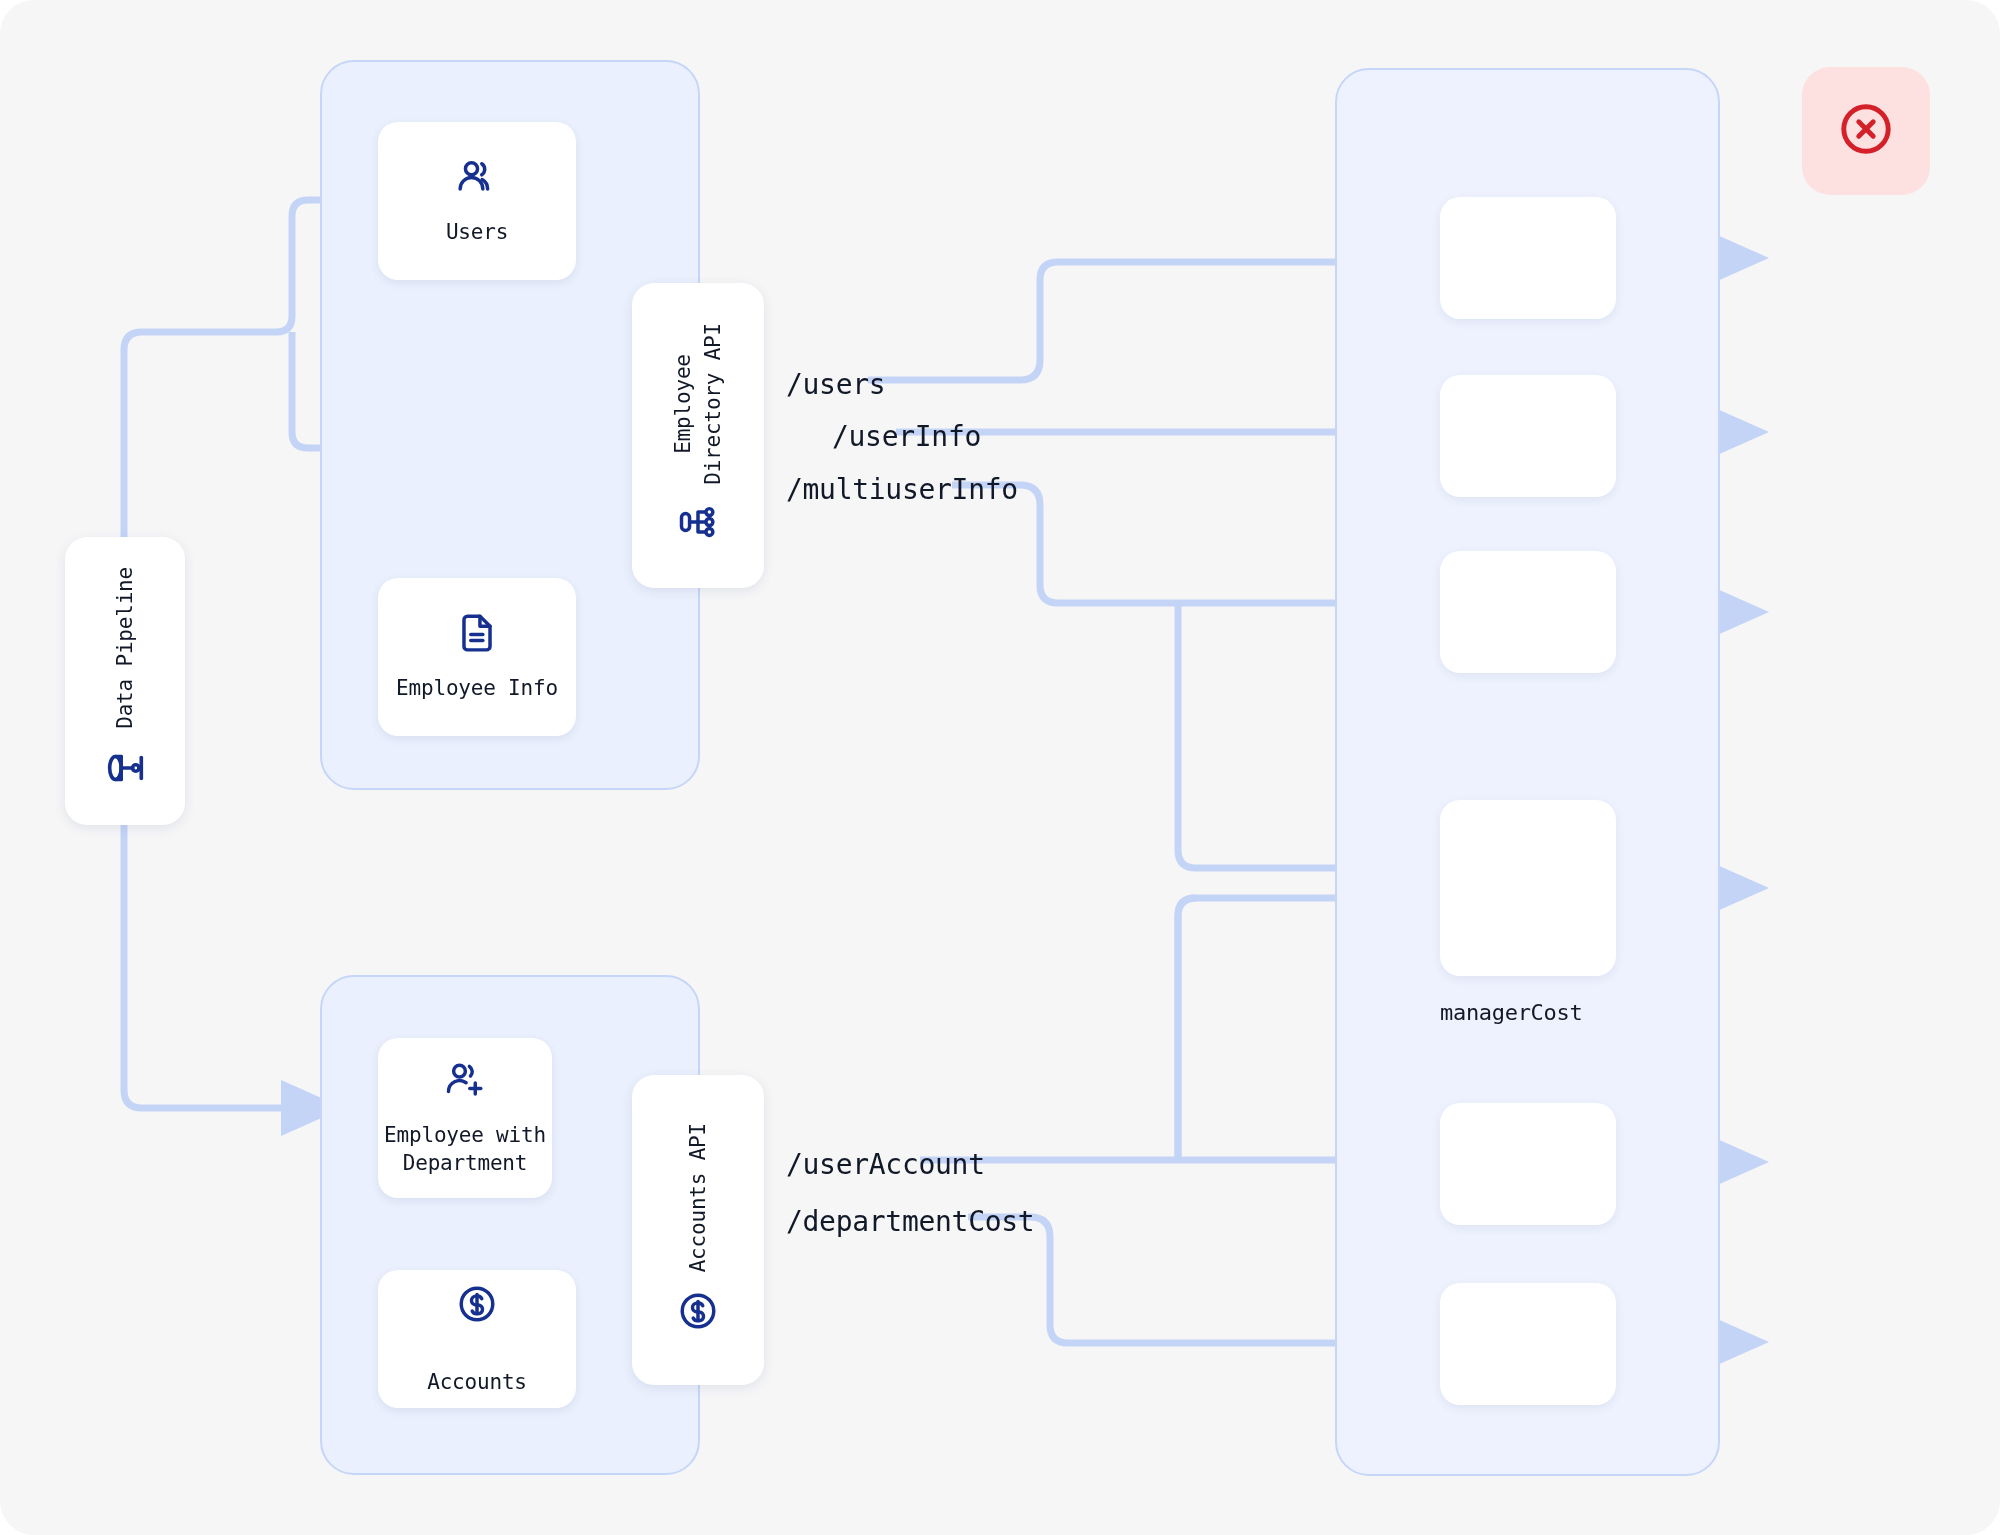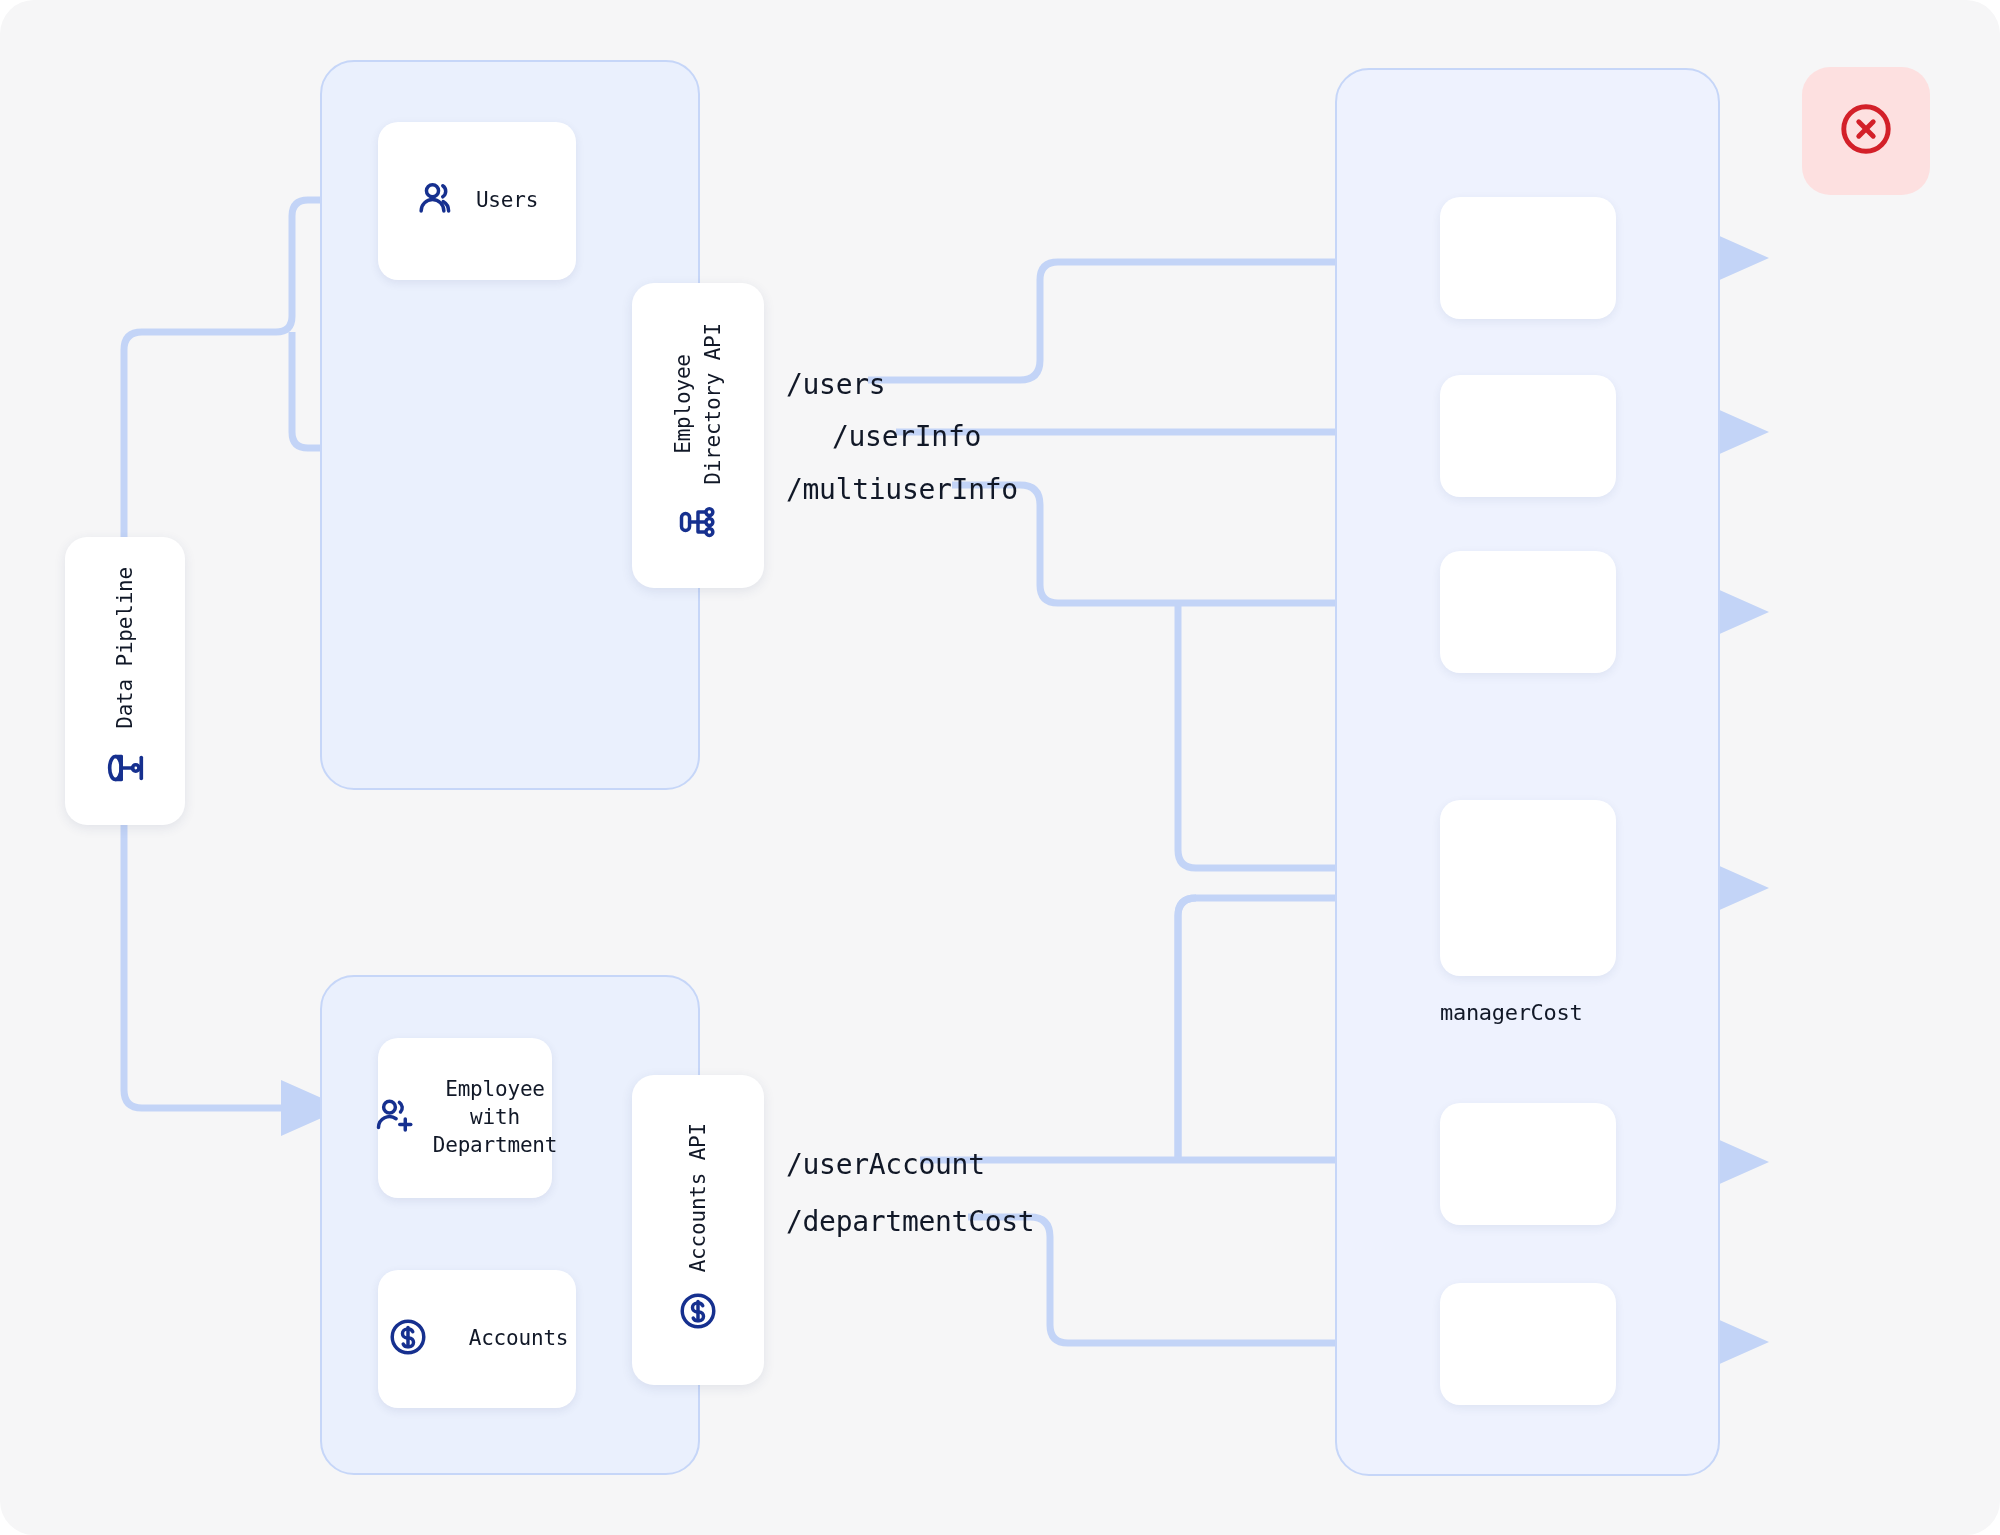--- a/index.html
+++ b/index.html
@@ -33,21 +33,21 @@
     border-radius: 34px;
   }
 
   
   .card {
     position: absolute;
     background: #ffffff;
     border-radius: 20px;
     box-shadow: 0 3px 10px rgba(40,60,110,0.09);
     display: flex;
-    flex-direction: row;
+    flex-direction: column;
     align-items: center;
     justify-content: center;
     gap: 16px;
   }
   .card .label {
     font-size: 21px;
     color: #111827;
     text-align: center;
     line-height: 1.32;
     letter-spacing: -0.2px;
@@ -193,20 +193,31 @@
         <circle cx="9" cy="7.5" r="3.3"></circle>
         <path d="M2.8 18.5 a6.2 6.2 0 0 1 12.4 0"></path>
         <path d="M14.6 4.8 a3.6 3.6 0 0 1 0 6"></path>
         <path d="M17.8 18.5 a6 6 0 0 0 -3 -5.1"></path>
       </svg>
     </span>
     <span class="label">Users</span>
   </div>
 
 
+  <div class="card" style="left:378px; top:578px; width:198px; height:158px;">
+    <span class="icon">
+      <svg width="44" height="44" viewBox="0 0 24 24" fill="none" stroke="#16308f" stroke-width="1.9" stroke-linecap="round" stroke-linejoin="round">
+        <path d="M13.6 2.8 L6.8 2.8 a1.9 1.9 0 0 0 -1.9 1.9 L4.9 19.3 a1.9 1.9 0 0 0 1.9 1.9 L17.2 21.2 a1.9 1.9 0 0 0 1.9 -1.9 L19.1 8.3 z"></path>
+        <path d="M13.6 2.8 L13.6 8.3 L19.1 8.3"></path>
+        <path d="M8.6 12.8 L15.2 12.8"></path>
+        <path d="M8.6 16.1 L15.2 16.1"></path>
+      </svg>
+    </span>
+    <span class="label">Employee Info</span>
+  </div>
 
   <div class="api-card" style="left:632px; top:283px; width:132px; height:305px;">
     <span class="vlabel">Employee
 Directory API</span>
     <span class="icon">
       <svg width="44" height="44" viewBox="0 0 24 24" fill="none" stroke="#16308f" stroke-width="1.9" stroke-linecap="round" stroke-linejoin="round">
         <rect x="3" y="7.4" width="4.4" height="9.2" rx="2.2"></rect>
         <path d="M7.4 12 L12 12"></path>
         <path d="M12 12 L12 6.6 L16.2 6.6"></path>
         <path d="M12 12 L16.2 12"></path>

